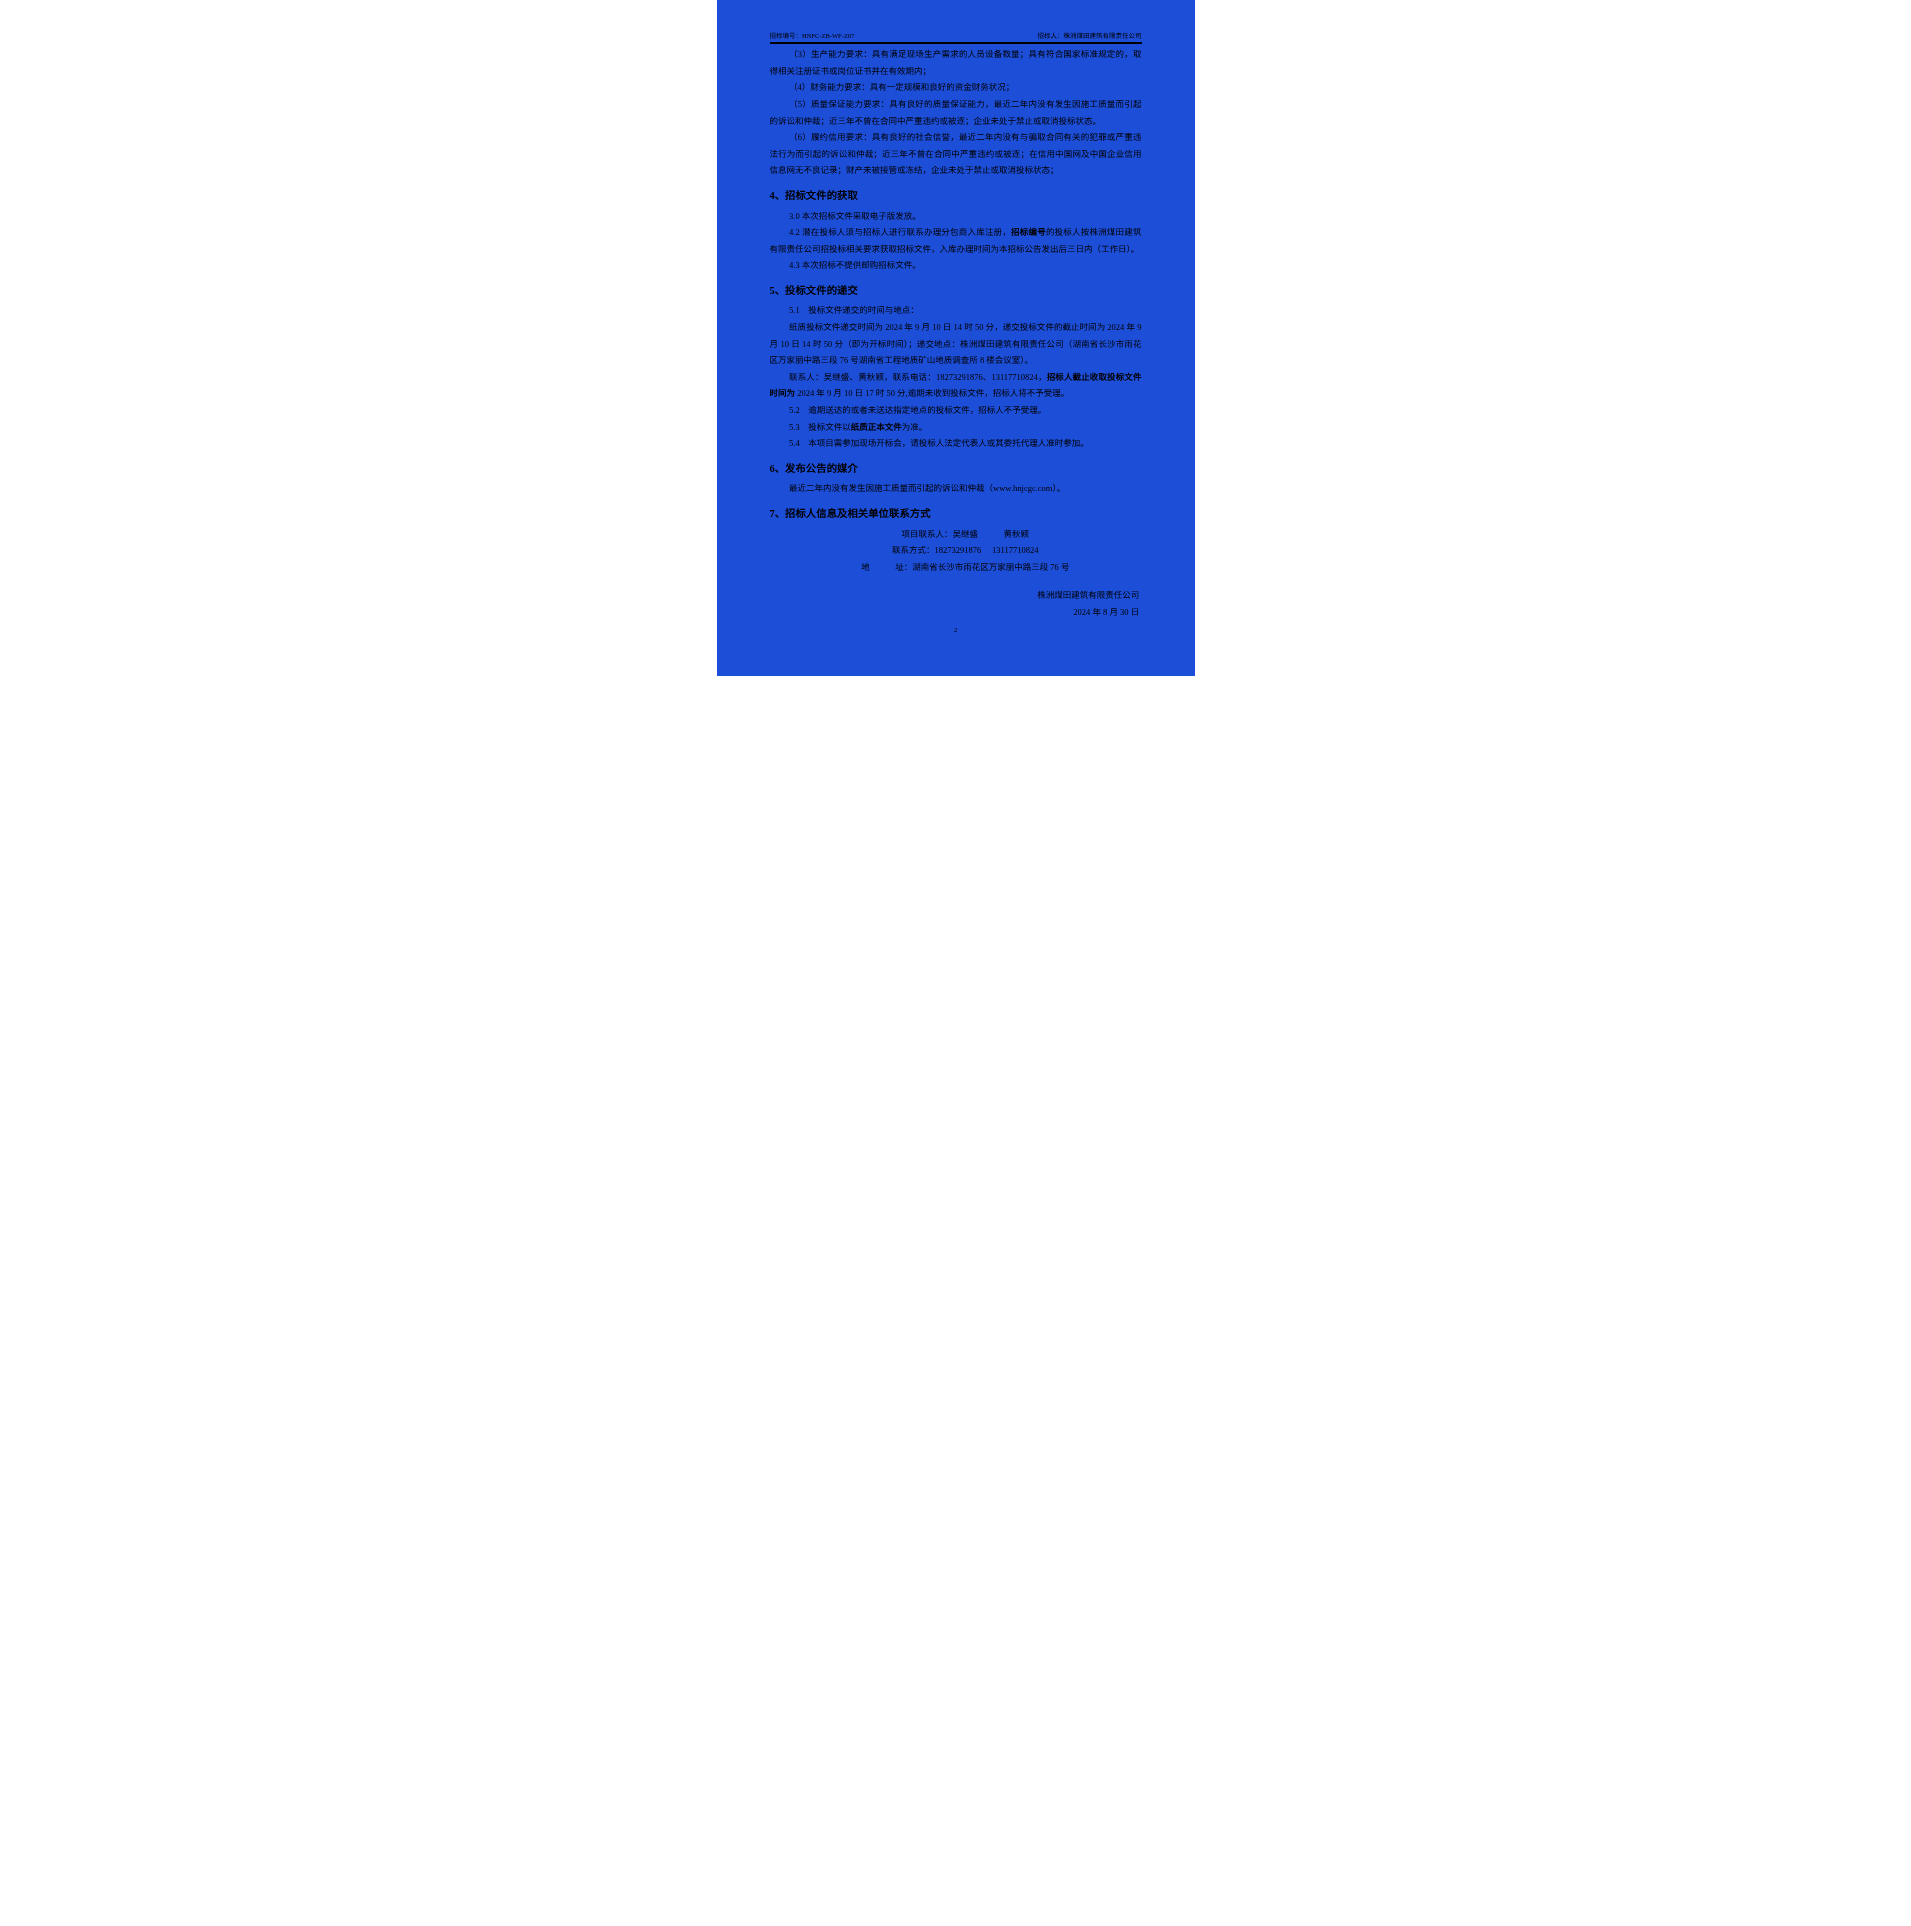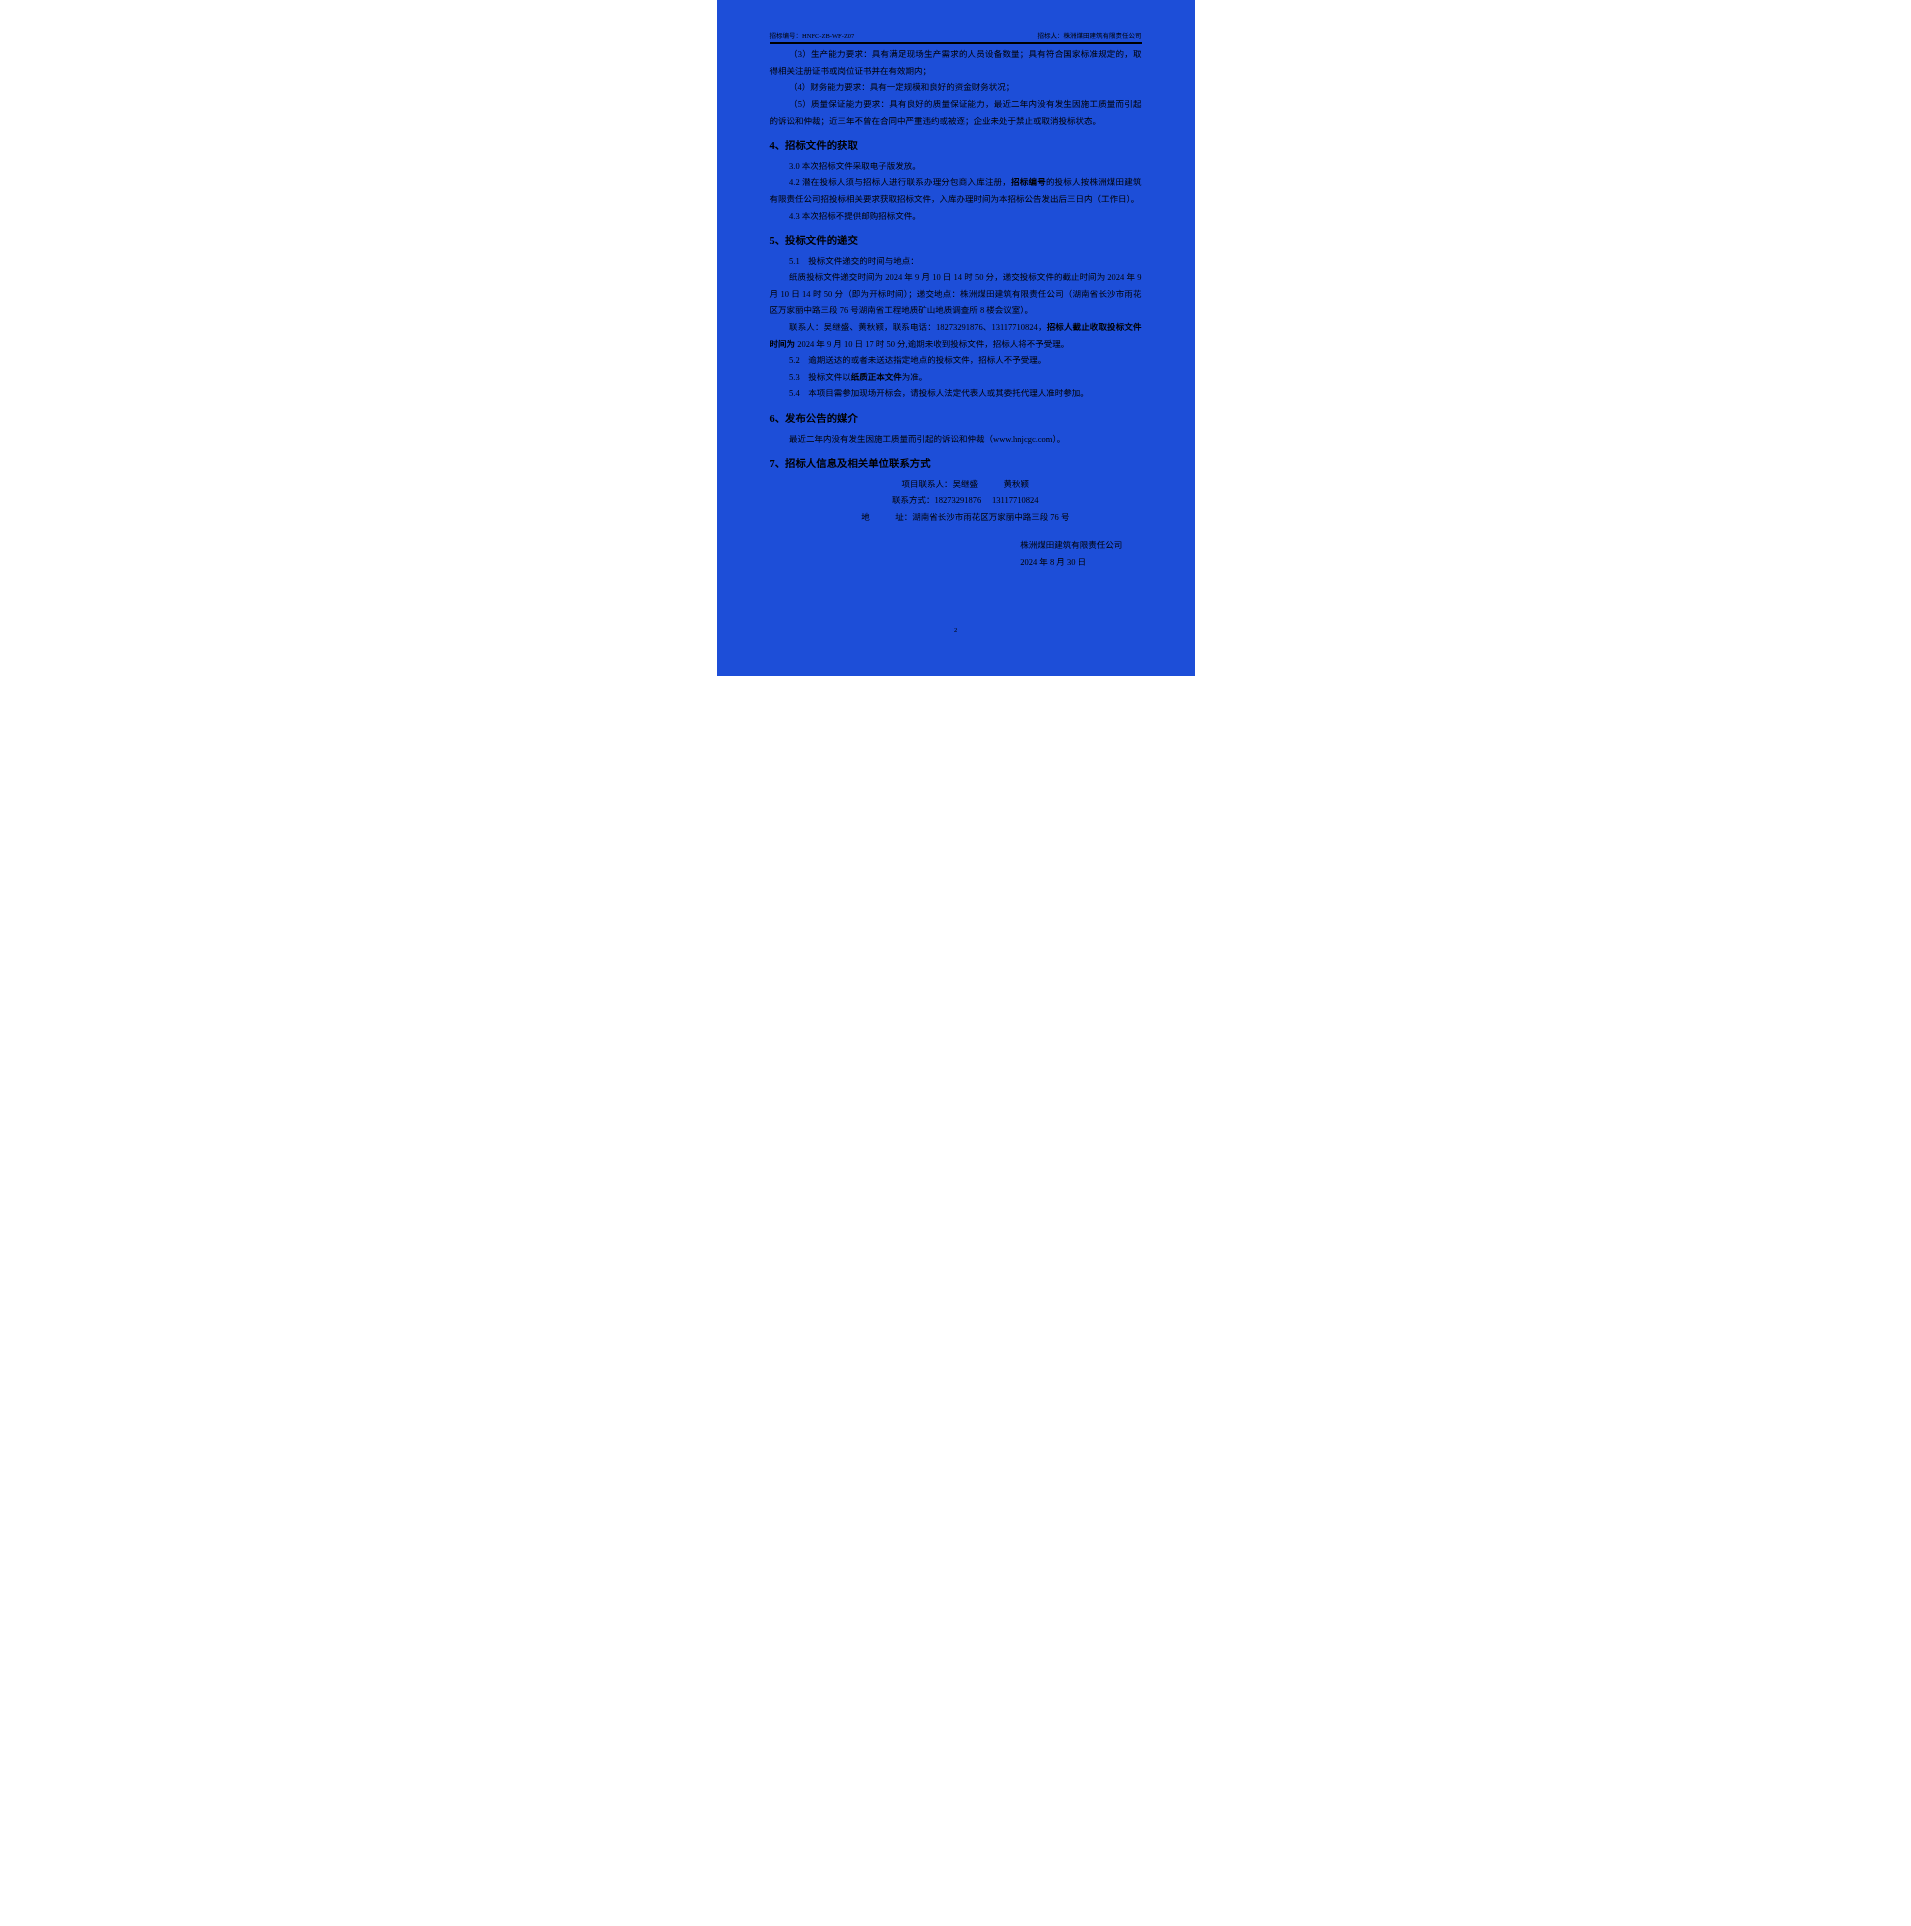--- a/index.html
+++ b/index.html
@@ -20,21 +20,21 @@
     font-size:8.5px;line-height:16.6px;margin:0;text-align:justify;
     text-indent:2.3em;word-break:break-all;
   }
   .gap-row{white-space:pre-wrap;text-align:center;}
   .sec-title{
     font-size:10.4px;line-height:17px;font-weight:bold;margin:7.7px 0 3.9px 0;
     text-indent:0;
   }
   .run-b{font-weight:bold;}
   .sign-block{
-    width:119px;margin:11.6px 2.3px 0 auto;text-align:left;
+    width:119px;margin:11.6px 2.3px 0 auto;text-align:right;
     font-size:8.5px;line-height:16.6px;
   }
   .page-number{
     position:absolute;left:0;right:0;bottom:42px;text-align:center;
     font-size:6.5px;line-height:7.7px;
   }
 </style>
 </head>
 <body>
 
@@ -45,20 +45,21 @@
       <span>招标编号：HNFC-ZB-WF-Z07</span>
       <span>招标人：株洲煤田建筑有限责任公司</span>
     </div>
     <div class="rule"></div>
 
     <div class="content">
 
       <p class="para">（3）生产能力要求：具有满足现场生产需求的人员设备数量；具有符合国家标准规定的，取得相关注册证书或岗位证书并在有效期内；</p>
       <p class="para">（4）财务能力要求：具有一定规模和良好的资金财务状况；</p>
       <p class="para">（5）质量保证能力要求：具有良好的质量保证能力，最近二年内没有发生因施工质量而引起的诉讼和仲裁；近三年不曾在合同中严重违约或被逐；企业未处于禁止或取消投标状态。</p>
+      <p class="para">（6）履约信用要求：具有良好的社会信誉，最近二年内没有与骗取合同有关的犯罪或严重违法行为而引起的诉讼和仲裁；近三年不曾在合同中严重违约或被逐；在信用中国网及中国企业信用信息网无不良记录；财产未被接管或冻结，企业未处于禁止或取消投标状态；</p>
 
       <h2 class="sec-title">4、招标文件的获取</h2>
       <p class="para">3.0 本次招标文件采取电子版发放。</p>
       <p class="para"><span>4.2 潜在投标人须与招标人进行联系办理分包商入库注册，</span><span class="run-b">招标编号</span><span>的投标人按株洲煤田建筑有限责任公司招投标相关要求获取招标文件，入库办理时间为本招标公告发出后三日内（工作日）。</span></p>
       <p class="para">4.3 本次招标不提供邮购招标文件。</p>
 
       <h2 class="sec-title">5、投标文件的递交</h2>
       <p class="para">5.1　投标文件递交的时间与地点：</p>
       <p class="para">纸质投标文件递交时间为 2024 年 9 月 10 日 14 时 50 分，递交投标文件的截止时间为 2024 年 9 月 10 日 14 时 50 分（即为开标时间）；递交地点：株洲煤田建筑有限责任公司（湖南省长沙市雨花区万家丽中路三段 76 号湖南省工程地质矿山地质调查所 8 楼会议室）。</p>
       <p class="para"><span>联系人：吴继盛、黄秋颖，联系电话：18273291876、13117710824，</span><span class="run-b">招标人截止收取投标文件时间为</span><span> 2024 年 9 月 10 日 17 时 50 分,逾期未收到投标文件，招标人将不予受理。</span></p>

